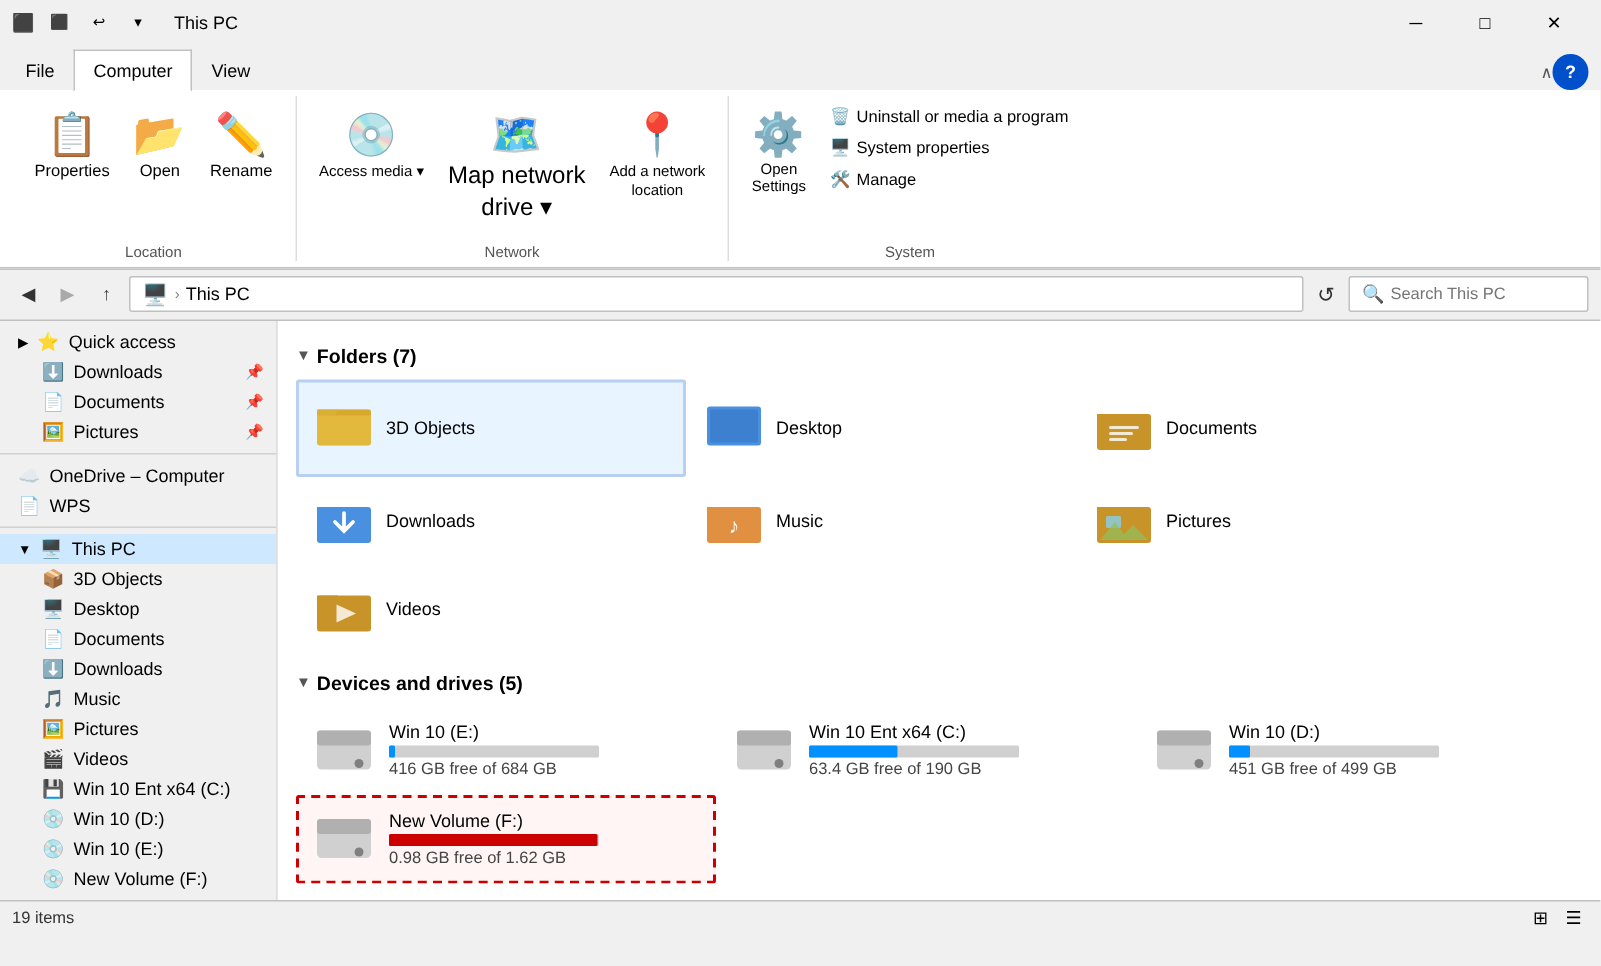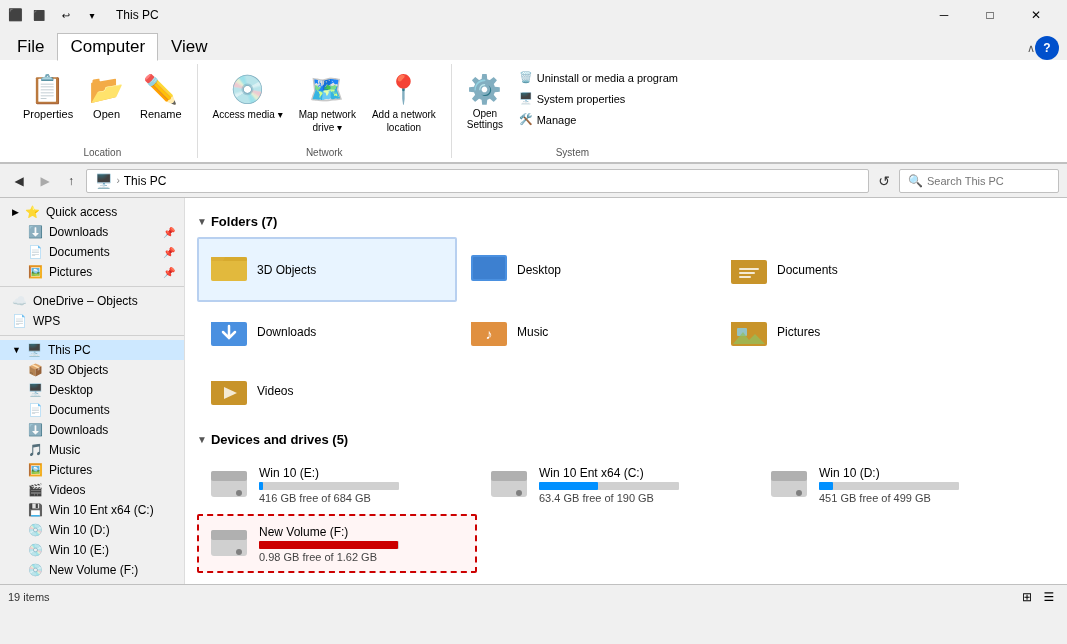--- a/index.html
+++ b/index.html
@@ -31,21 +31,21 @@
     
     .ribbon {
       background: #f0f0f0;
       border-bottom: 1px solid #c0c0c0;
     }
     .ribbon-tabs {
       display: flex; height: 30px; align-items: flex-end;
       padding: 0 0 0 4px;
     }
     .ribbon-tab {
-      padding: 4px 12px; font-size: 17px; cursor: pointer;
+      padding: 4px 12px; font-size: 12px; cursor: pointer;
       border: 1px solid transparent; border-bottom: none;
       background: transparent; height: 28px; display: flex; align-items: center;
     }
     .ribbon-tab.active {
       background: #fff; border-color: #c0c0c0; border-bottom: 1px solid #fff;
       margin-bottom: -1px; z-index: 1;
     }
     .ribbon-content {
       background: #fff; border-bottom: 1px solid #c0c0c0;
       padding: 4px 8px; display: flex; gap: 0; min-height: 88px;
@@ -247,21 +247,21 @@
       <div class="ribbon-group-buttons">
         <div class="ribbon-btn-large">
           <div style="font-size:28px;">💿</div>
           <div style="font-size:10px; text-align:center; line-height:1.3;">
             <span>Access media</span>
             <span>▾</span>
           </div>
         </div>
         <div class="ribbon-btn-large">
           <div style="font-size:28px;">🗺️</div>
-          <div style="font-size:10px; text-align:center; line-height:1.3;">
+          <div style="font-size:16px; text-align:center; line-height:1.3;">
             <span>Map network<br>drive</span>
             <span>▾</span>
           </div>
         </div>
         <div class="ribbon-btn-large">
           <div style="font-size:28px;">📍</div>
           <div style="font-size:10px; text-align:center; line-height:1.3;">
             <span>Add a network<br>location</span>
           </div>
         </div>
@@ -333,21 +333,21 @@
       <span class="pin">📌</span>
     </div>
     <div class="sidebar-item sidebar-sub">
       <span>🖼️</span>
       <span class="label">Pictures</span>
       <span class="pin">📌</span>
     </div>
     <div class="sidebar-divider"></div>
     <div class="sidebar-item">
       <span style="color:#0090ff;">☁️</span>
-      <span class="label">OneDrive – Objects</span>
+      <span class="label">OneDrive – Computer</span>
     </div>
     <div class="sidebar-item">
       <span>📄</span>
       <span class="label">WPS</span>
     </div>
     <div class="sidebar-divider"></div>
     <div class="sidebar-item active">
       <span style="font-size:9px;">▼</span>
       <span>🖥️</span>
       <span class="label">This PC</span>

